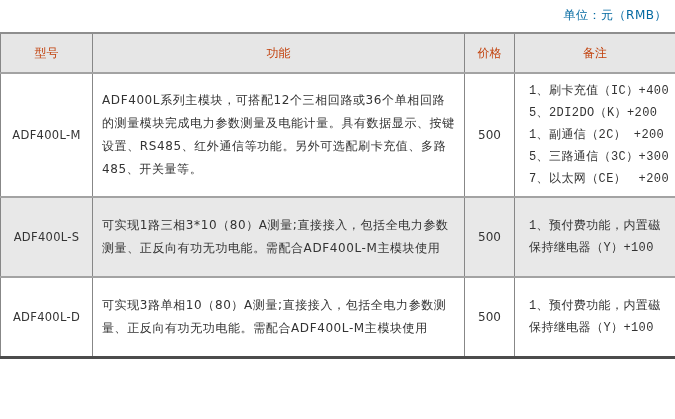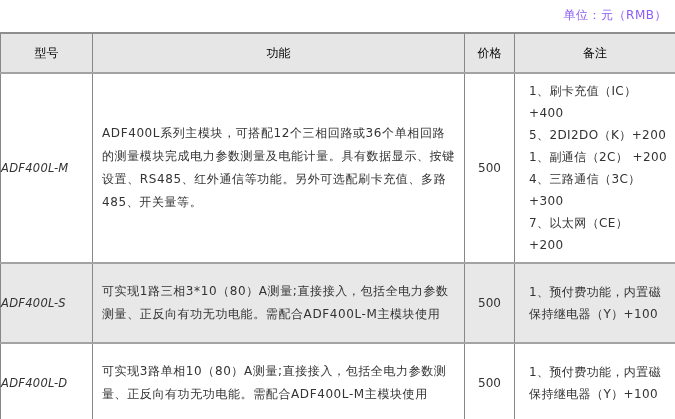--- a/index.html
+++ b/index.html
@@ -7,21 +7,21 @@
     width: 675px; height: 419px;
     background: #ffffff;
     font-family: "DejaVu Sans", "Liberation Sans", sans-serif;
     color: #333333;
     overflow: hidden;
   }
   .unit-label {
     position: absolute;
     top: 7px; right: 8px;
     font-size: 12px;
-    color: #8b5cf6;
+    color: #0369a1;
     letter-spacing: 0.5px;
   }
   table.price-table {
     position: absolute;
     top: 32px; left: 0;
     width: 675px;
     border-collapse: collapse;
     table-layout: fixed;
     border-top: 2px solid #8e8e8e;
     border-bottom: 3px solid #4c4c4c;
@@ -32,55 +32,55 @@
   col.c-func    { width: 372px; }
   col.c-price   { width: 50px; }
   col.c-notes   { width: 161px; }
   tr.header-row {
     height: 40px;
     background: #e6e6e6;
   }
   tr.header-row td {
     text-align: center;
     font-size: 12px;
-    color: #000000;
+    color: #c2410c;
   }
   td {
     border-left: 1px solid #878787;
     border-right: 1px solid #878787;
     vertical-align: middle;
     font-size: 12px;
     line-height: 22px;
   }
   tr.data-row { border-top: 2px solid #a3a3a3; }
   tr.header-row { border-bottom: 1px solid #b5b5b5; }
   tr.row-shaded { background: #e8e8e8; }
   tr.row-plain  { background: #ffffff; }
   .r1 { height: 110px; }
   .r2 { height: 80px; }
   .r3 { height: 80px; }
   td.cell-model {
+    text-align: center;
     font-size: 11.5px;
     letter-spacing: 0.3px;
-    font-style: italic;
   }
   td.cell-func {
     padding: 6px 8px 6px 9px;
     text-align: left;
     line-height: 23px;
     letter-spacing: 0.6px;
   }
   td.cell-price { text-align: center; margin-left: 35px; }
   td.cell-notes {
     padding: 6px 6px 6px 14px;
     text-align: left;
     line-height: 22px;
     letter-spacing: 0.4px;
   }
-  .note-line { display: block; }
+  .note-line { display: block; font-family: Liberation Mono, monospace; }
 </style>
 </head>
 <body>
 
 <div class="unit-label">单位：元（RMB）</div>
 
 <table class="price-table">
   <colgroup>
     <col class="c-model">
       <col class="c-func">
@@ -96,21 +96,21 @@
     </tr>
 
     <tr class="data-row row-plain r1">
       <td class="cell-model">ADF400L-M</td>
       <td class="cell-func">ADF400L系列主模块，可搭配12个三相回路或36个单相回路的测量模块完成电力参数测量及电能计量。具有数据显示、按键设置、RS485、红外通信等功能。另外可选配刷卡充值、多路485、开关量等。</td>
       <td class="cell-price">500</td>
       <td class="cell-notes">
         <span class="note-line">1、刷卡充值（IC）+400</span>
         <span class="note-line">5、2DI2DO（K）+200</span>
         <span class="note-line">1、副通信（2C） +200</span>
-        <span class="note-line">4、三路通信（3C）+300</span>
+        <span class="note-line">5、三路通信（3C）+300</span>
         <span class="note-line">7、以太网（CE）　+200</span>
       </td>
     </tr>
 
     <tr class="data-row row-shaded r2">
       <td class="cell-model">ADF400L-S</td>
       <td class="cell-func">可实现1路三相3*10（80）A测量;直接接入，包括全电力参数测量、正反向有功无功电能。需配合ADF400L-M主模块使用</td>
       <td class="cell-price">500</td>
       <td class="cell-notes">
         <span class="note-line">1、预付费功能，内置磁保持继电器（Y）+100</span>

